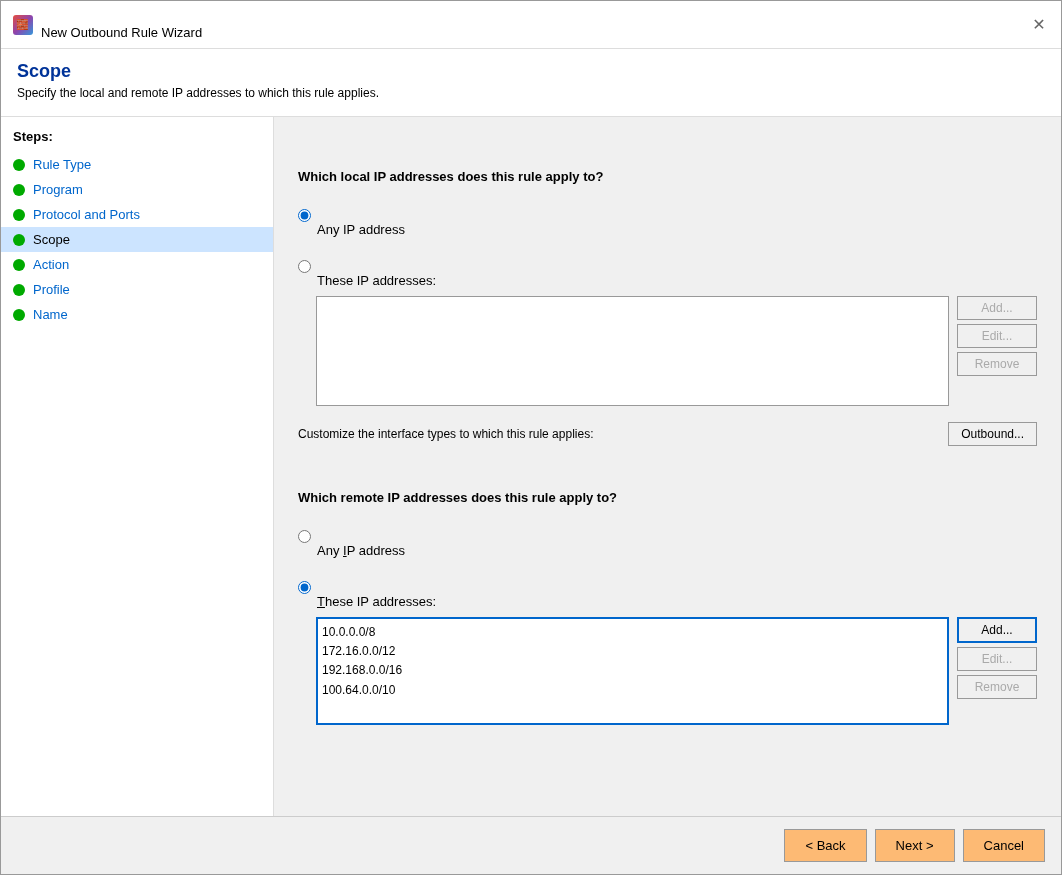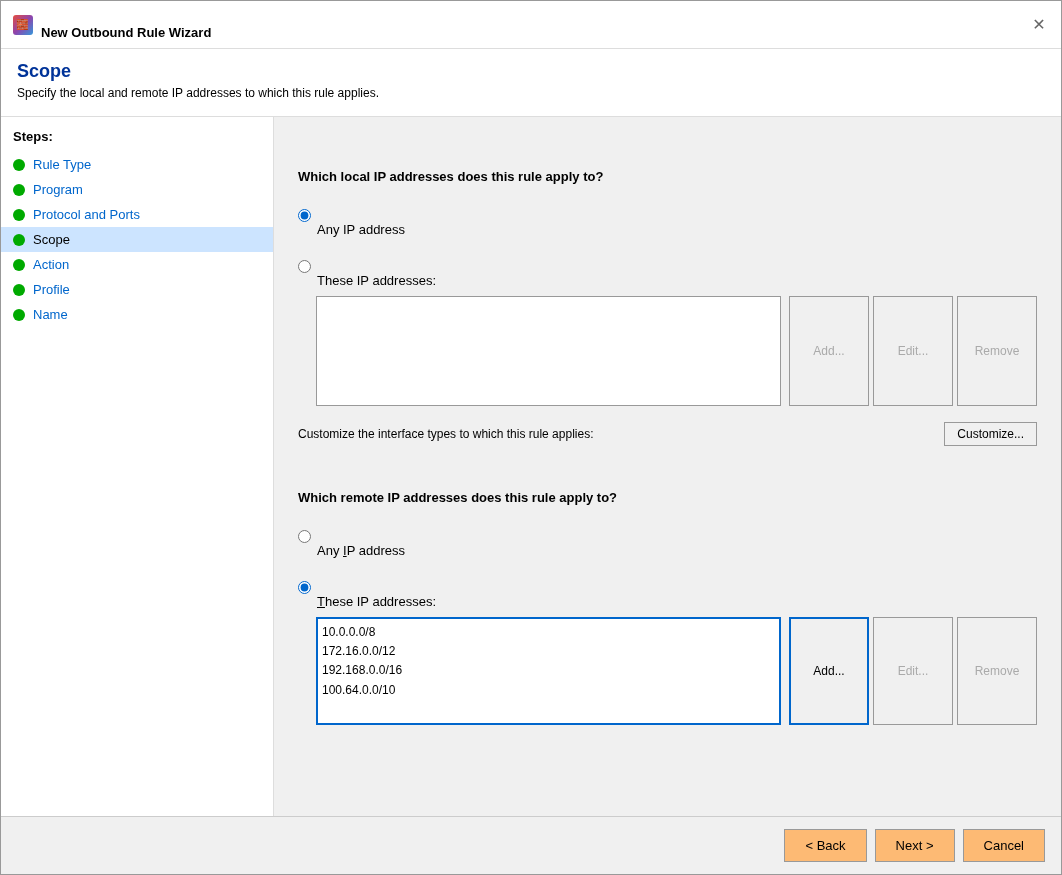--- a/index.html
+++ b/index.html
@@ -40,21 +40,21 @@
       height: 20px;
       background: linear-gradient(135deg, #e74c3c, #8e44ad, #3498db);
       border-radius: 3px;
       display: flex;
       align-items: center;
       justify-content: center;
       font-size: 10px;
     }
     .title-text {
       font-size: 13px;
-      font-weight: bold;
+      font-weight: normal;
       color: #000;
       margin-top: 16px;
     }
     .close-btn {
       width: 20px;
       height: 20px;
       cursor: pointer;
       display: flex;
       align-items: center;
       justify-content: center;
@@ -175,21 +175,21 @@
       flex: 1;
       height: 108px;
       border: 2px solid #0066cc;
       background: #fff;
       padding: 4px;
       font-size: 12px;
       overflow-y: auto;
     }
     .btn-group {
       display: flex;
-      flex-direction: row;
+      flex-direction: column;
       gap: 4px;
       justify-content: flex-start;
     }
     .btn {
       padding: 4px 12px;
       min-width: 80px;
       font-size: 12px;
       border: 1px solid #999;
       background: #f0f0f0;
       cursor: pointer;
@@ -313,21 +313,21 @@
         <div class="ip-listbox"></div>
         <div class="btn-group">
           <button class="btn" disabled="">Add...</button>
           <button class="btn" disabled="">Edit...</button>
           <button class="btn" disabled="">Remove</button>
         </div>
       </div>
 
       <div class="customize-row">
         <span class="customize-label">Customize the interface types to which this rule applies:</span>
-        <button class="btn">Customize...</button>
+        <button class="btn">Outbound...</button>
       </div>
 
       <div class="section-title">Which remote IP addresses does this rule apply to?</div>
 
       <div class="radio-option">
         <input type="radio" name="remote-ip" id="remote-any" style="">
         <label for="remote-any" class="radio-label">
           Any <u>I</u>P address
         </label>
       </div>

